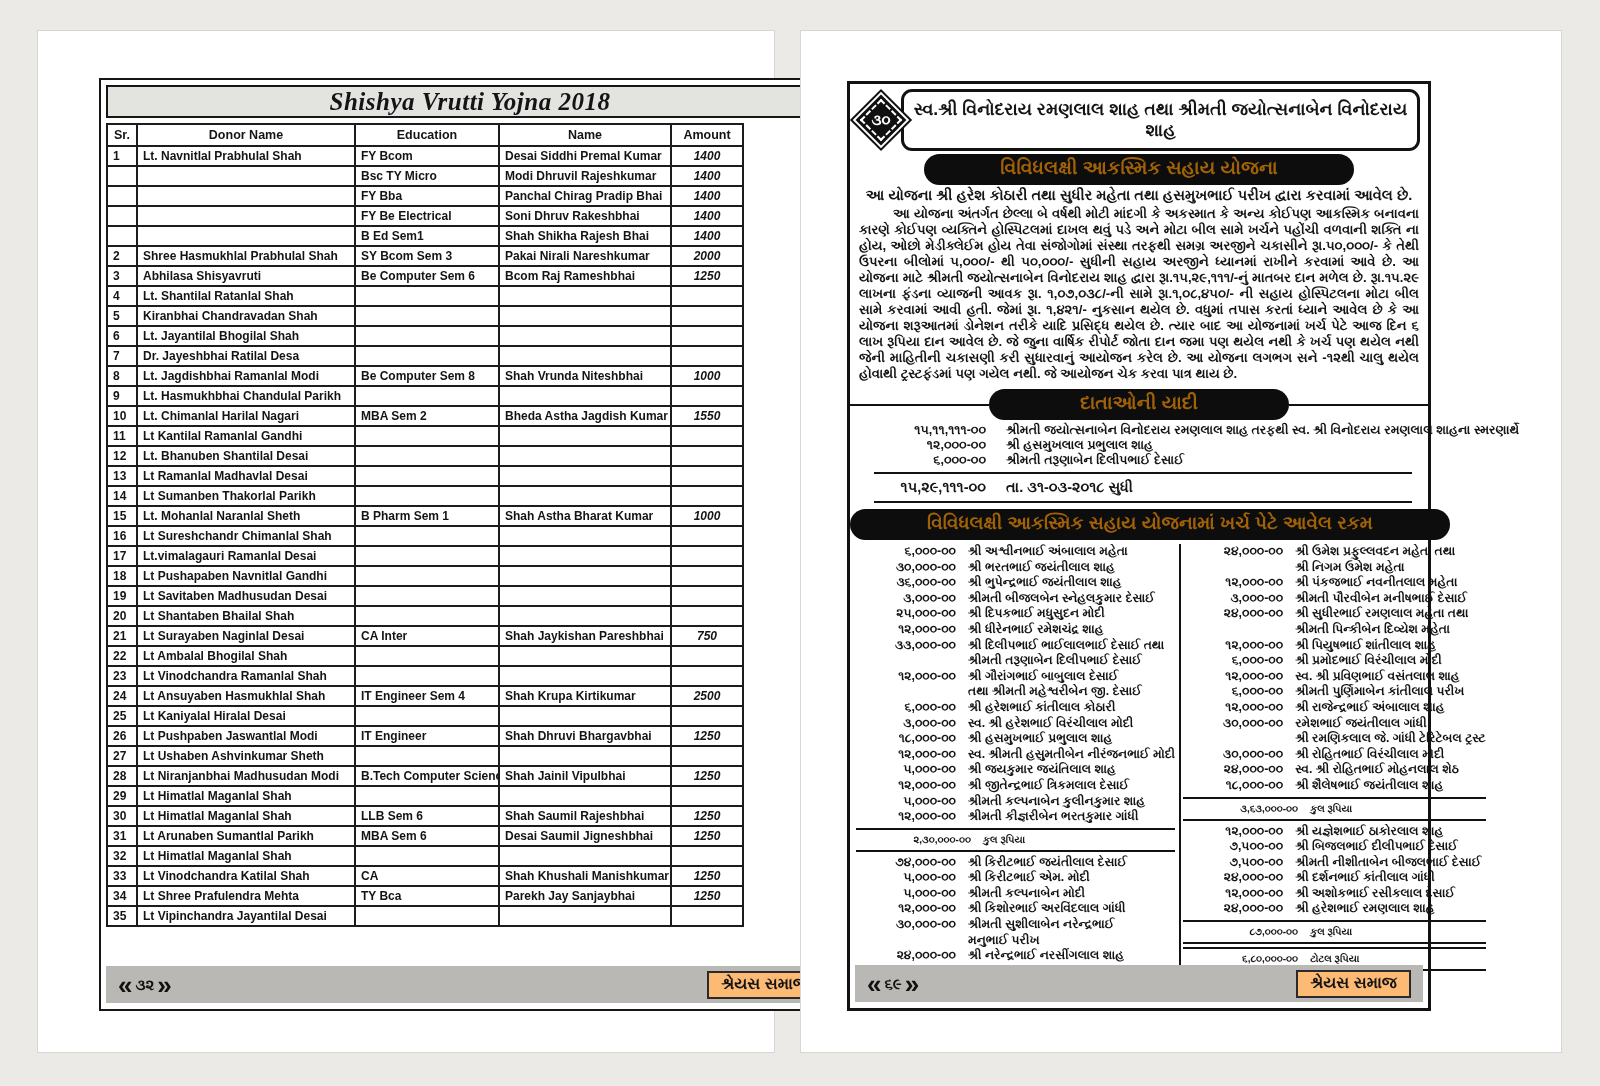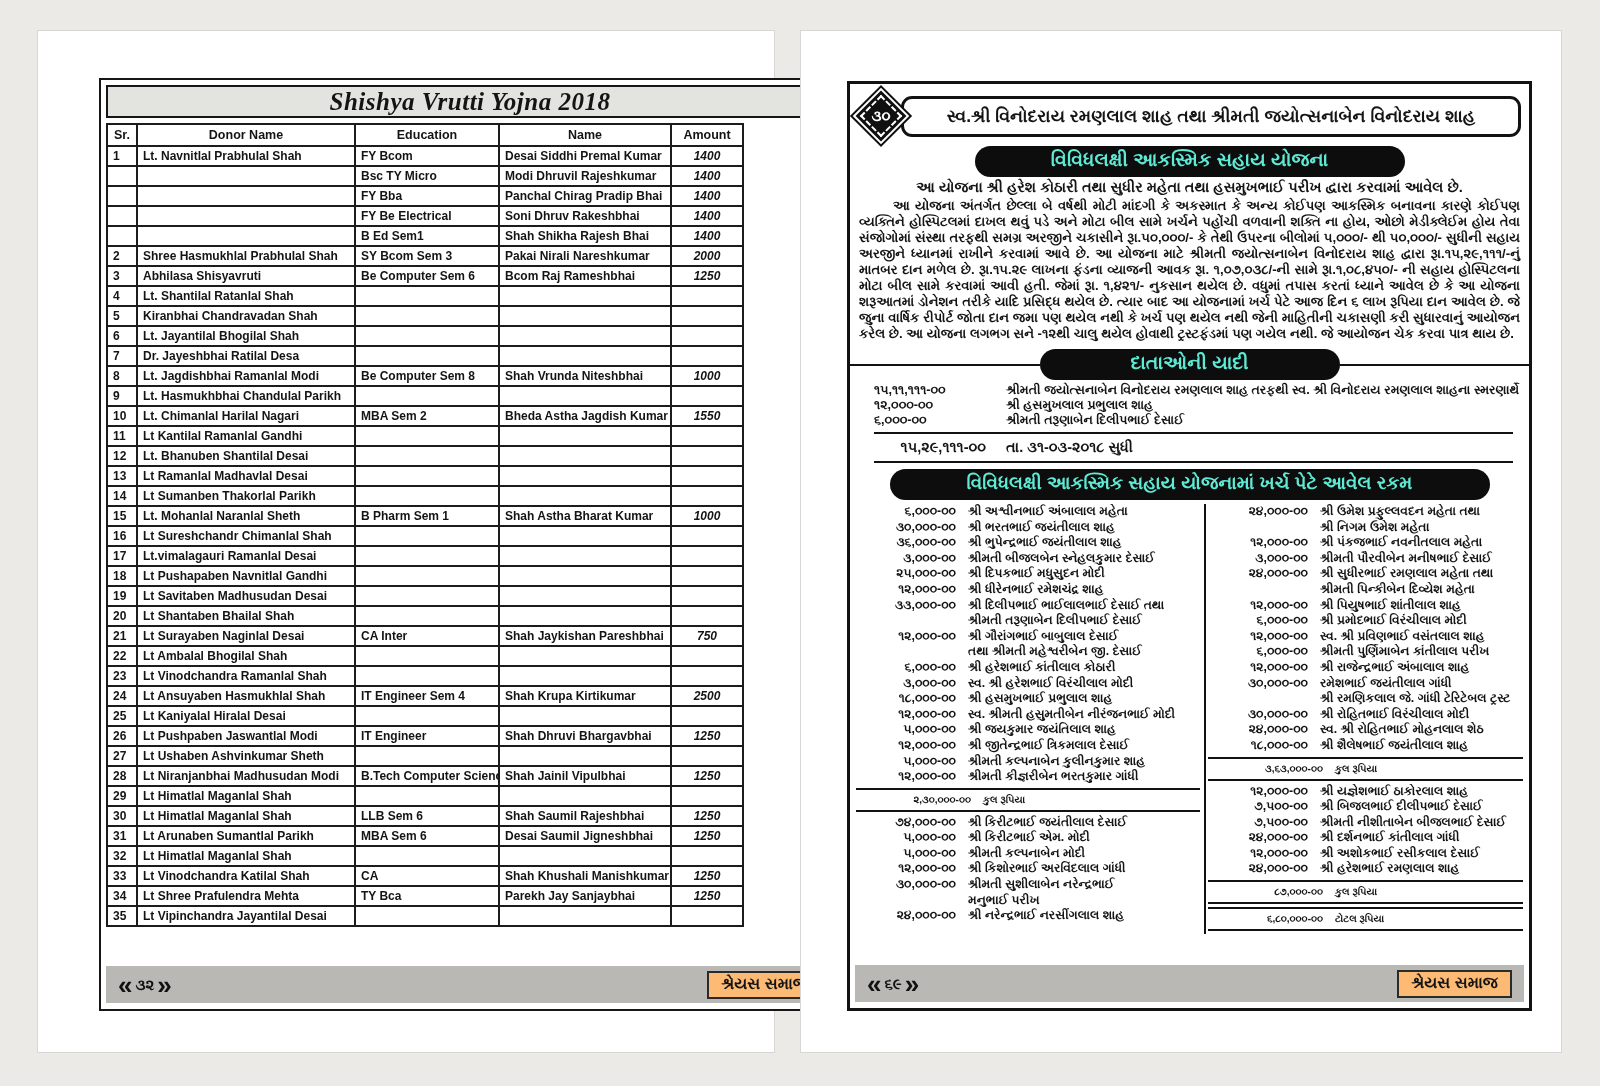--- a/index.html
+++ b/index.html
@@ -47,21 +47,21 @@
   .page-badge { display:flex; align-items:center; font-weight:bold; color:#111; }
   .page-badge .chev { font-size:26px; line-height:1; font-weight:bold; }
   .page-badge .num  { font-size:15px; margin:0 3px; }
   .brand-box {
     background:#fdba74; border:2px solid #2a2a2a; padding:2px 12px 4px;
     font-weight:bold; font-size:16px;
   }
 
   
   .rp-box {
-    position:absolute; left:46px; top:50px; width:685px; height:930px;
+    position:absolute; left:46px; top:50px; width:584px; height:930px;
     border:3px solid #121212; background:#fff;
   }
   .rp-header { display:flex; align-items:center; padding:5px 8px 0 4px; }
   .diamond-badge {
     width:54px; height:54px; flex:none; position:relative; z-index:3;
   }
   .diamond-badge .dshape {
     position:absolute; left:9px; top:9px; width:36px; height:36px;
     background:#101010; transform:rotate(45deg);
     outline:2px dashed #fff; outline-offset:-5px;
@@ -70,40 +70,40 @@
   .diamond-badge .dnum {
     position:absolute; inset:0; display:flex; align-items:center; justify-content:center;
     color:#fff; font-weight:bold; font-size:15px; z-index:2;
   }
   .rp-title-box {
     flex:1; margin-left:-7px; border:3px solid #121212; border-radius:11px;
     background:#fff; text-align:center; font-weight:bold; font-size:17.5px;
     padding:7px 2px; position:relative; z-index:1;
   }
   .pill {
-    background:#0d0d0d; color:#5eead4; text-align:center; font-weight:bold;
+    background:#0d0d0d; color:#a16207; text-align:center; font-weight:bold;
     border-radius:16px; padding:3px 0 6px;
   }
   .pill-scheme { width:430px; margin:3px auto 2px; font-size:19px; }
   .rp-intro {
     text-align:center; font-weight:bold; font-size:14.6px; margin:1px 10px 2px;
   }
   .rp-para {
     margin:2px 9px 0; font-weight:bold; font-size:13.2px; line-height:16px;
     text-align:justify; text-indent:34px;
   }
   .section-head { display:flex; align-items:center; margin:7px 0 3px; }
   .section-head .rule { flex:1; border-top:2px solid #121212; }
   .pill-donors { width:300px; font-size:19px; flex:none; }
   .donor-list { margin:1px 16px 0 24px; }
   .donor-row {
     display:grid; grid-template-columns:112px 1fr; column-gap:20px;
     font-weight:bold; font-size:12.6px; line-height:15px;
   }
-  .donor-row .amt { }
+  .donor-row .amt { text-align:right; }
   .donor-row .nm  { white-space:nowrap; }
   .donor-total {
     margin:4px 16px 0 24px; border-top:2px solid #121212; border-bottom:2px solid #121212;
     padding:5px 0; display:grid; grid-template-columns:112px 1fr; column-gap:20px;
     font-weight:bold; font-size:14.5px;
   }
   .donor-total .amt { text-align:right; }
   .pill-expense { width:600px; margin:6px auto 3px; font-size:18.5px; border-radius:18px; }
   .expense-cols { display:flex; margin:4px 6px 0; align-items:stretch; }
   .exp-col-left  { width:348px; padding-right:4px; }

